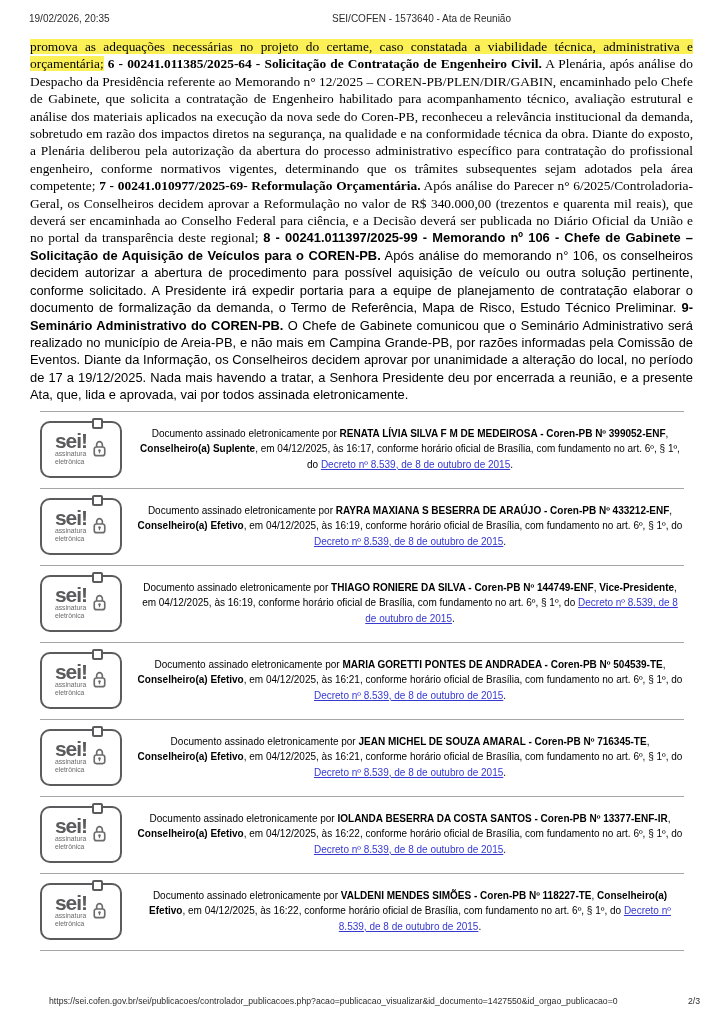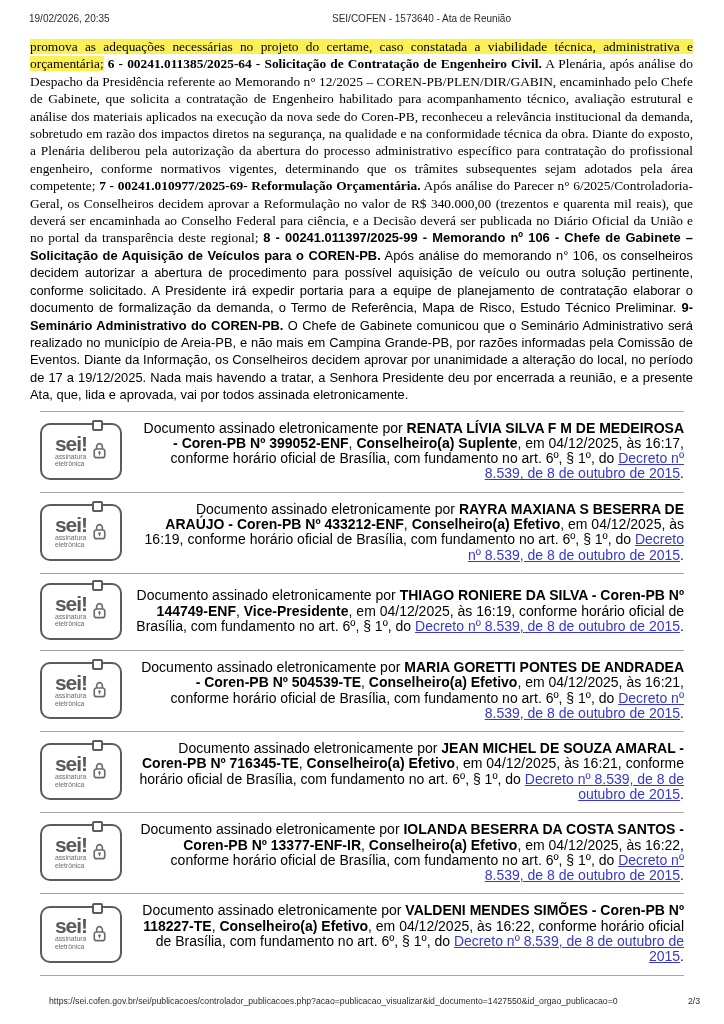--- a/index.html
+++ b/index.html
@@ -17,21 +17,21 @@
   .ata-body{margin:13px 31px 0 30px;text-align:justify;font-size:13.4px;line-height:17.4px;
             font-family:"Liberation Serif",serif;color:#000;}
   .seg{ }
   .seg.sans{font-family:"Liberation Sans",sans-serif;font-size:12.9px;}
   .seg.b{font-weight:bold;}
   .seg.hl{background:var(--hl);}
   
   .signature-list{margin:7px 40px 0 40px;border-top:1px solid var(--sep);}
   .sig-row{display:flex;align-items:center;gap:14px;padding:9px 0 10px 0;
            border-bottom:1px solid var(--sep);}
-  .sig-text{flex:1;font-size:14px;line-height:15.3px;color:#000;text-align:right;}
+  .sig-text{flex:1;font-size:10px;line-height:15.3px;color:#000;text-align:center;}
   .sig-text .b{font-weight:bold;}
   .decree-link{color:var(--link);text-decoration:underline;cursor:pointer;}
   
   .seal{position:relative;flex:0 0 auto;width:82px;height:57px;border:2.5px solid var(--seal);
         border-radius:10px;background:#fff;display:flex;align-items:center;justify-content:center;gap:5px;}
   .seal::after{content:"";position:absolute;top:-5px;left:50px;width:7px;height:7px;
         background:#fff;border:2px solid var(--seal);border-radius:2px;}
   .seal-left{display:flex;flex-direction:column;align-items:flex-start;line-height:1;}
   .seal-brand{font-family:"Liberation Sans",sans-serif;font-weight:bold;font-size:21px;
         letter-spacing:-1px;color:var(--seal);line-height:18px;}

